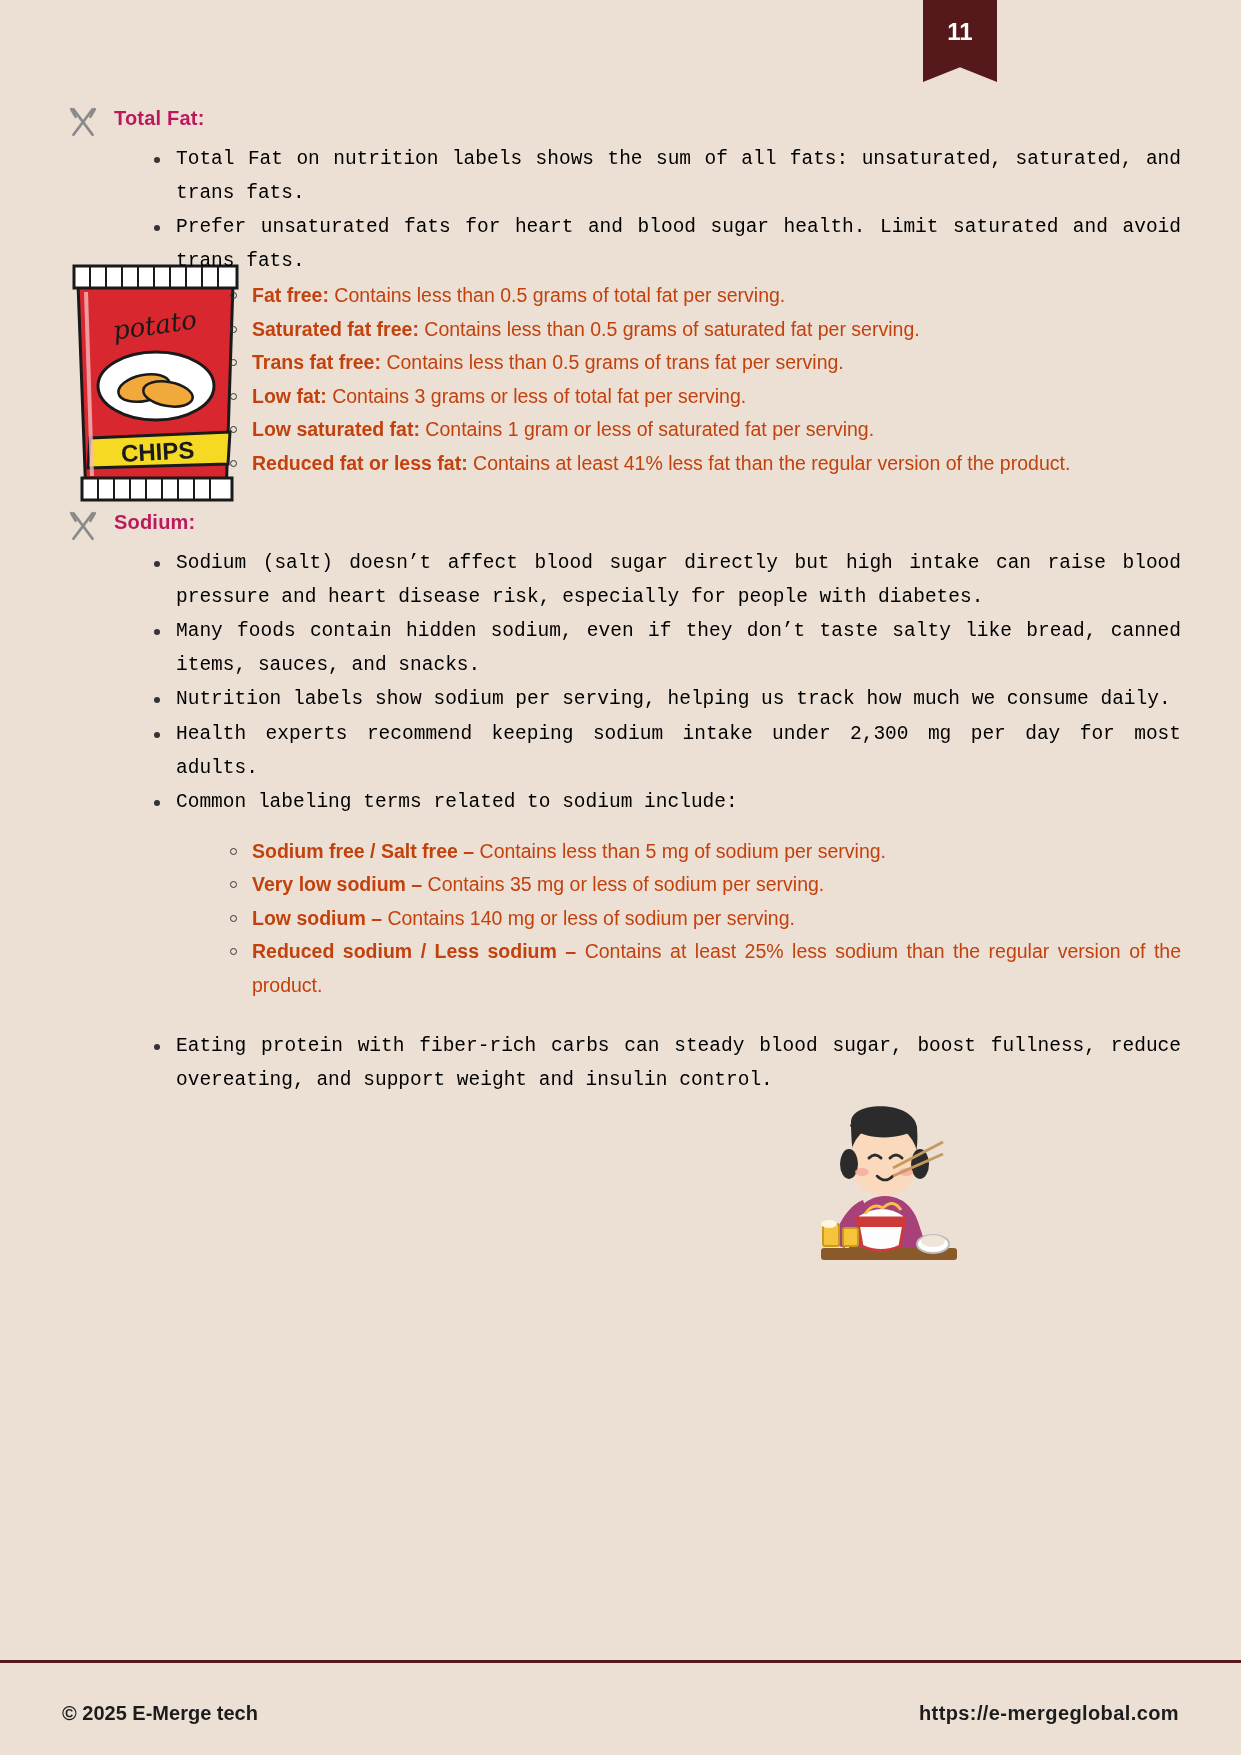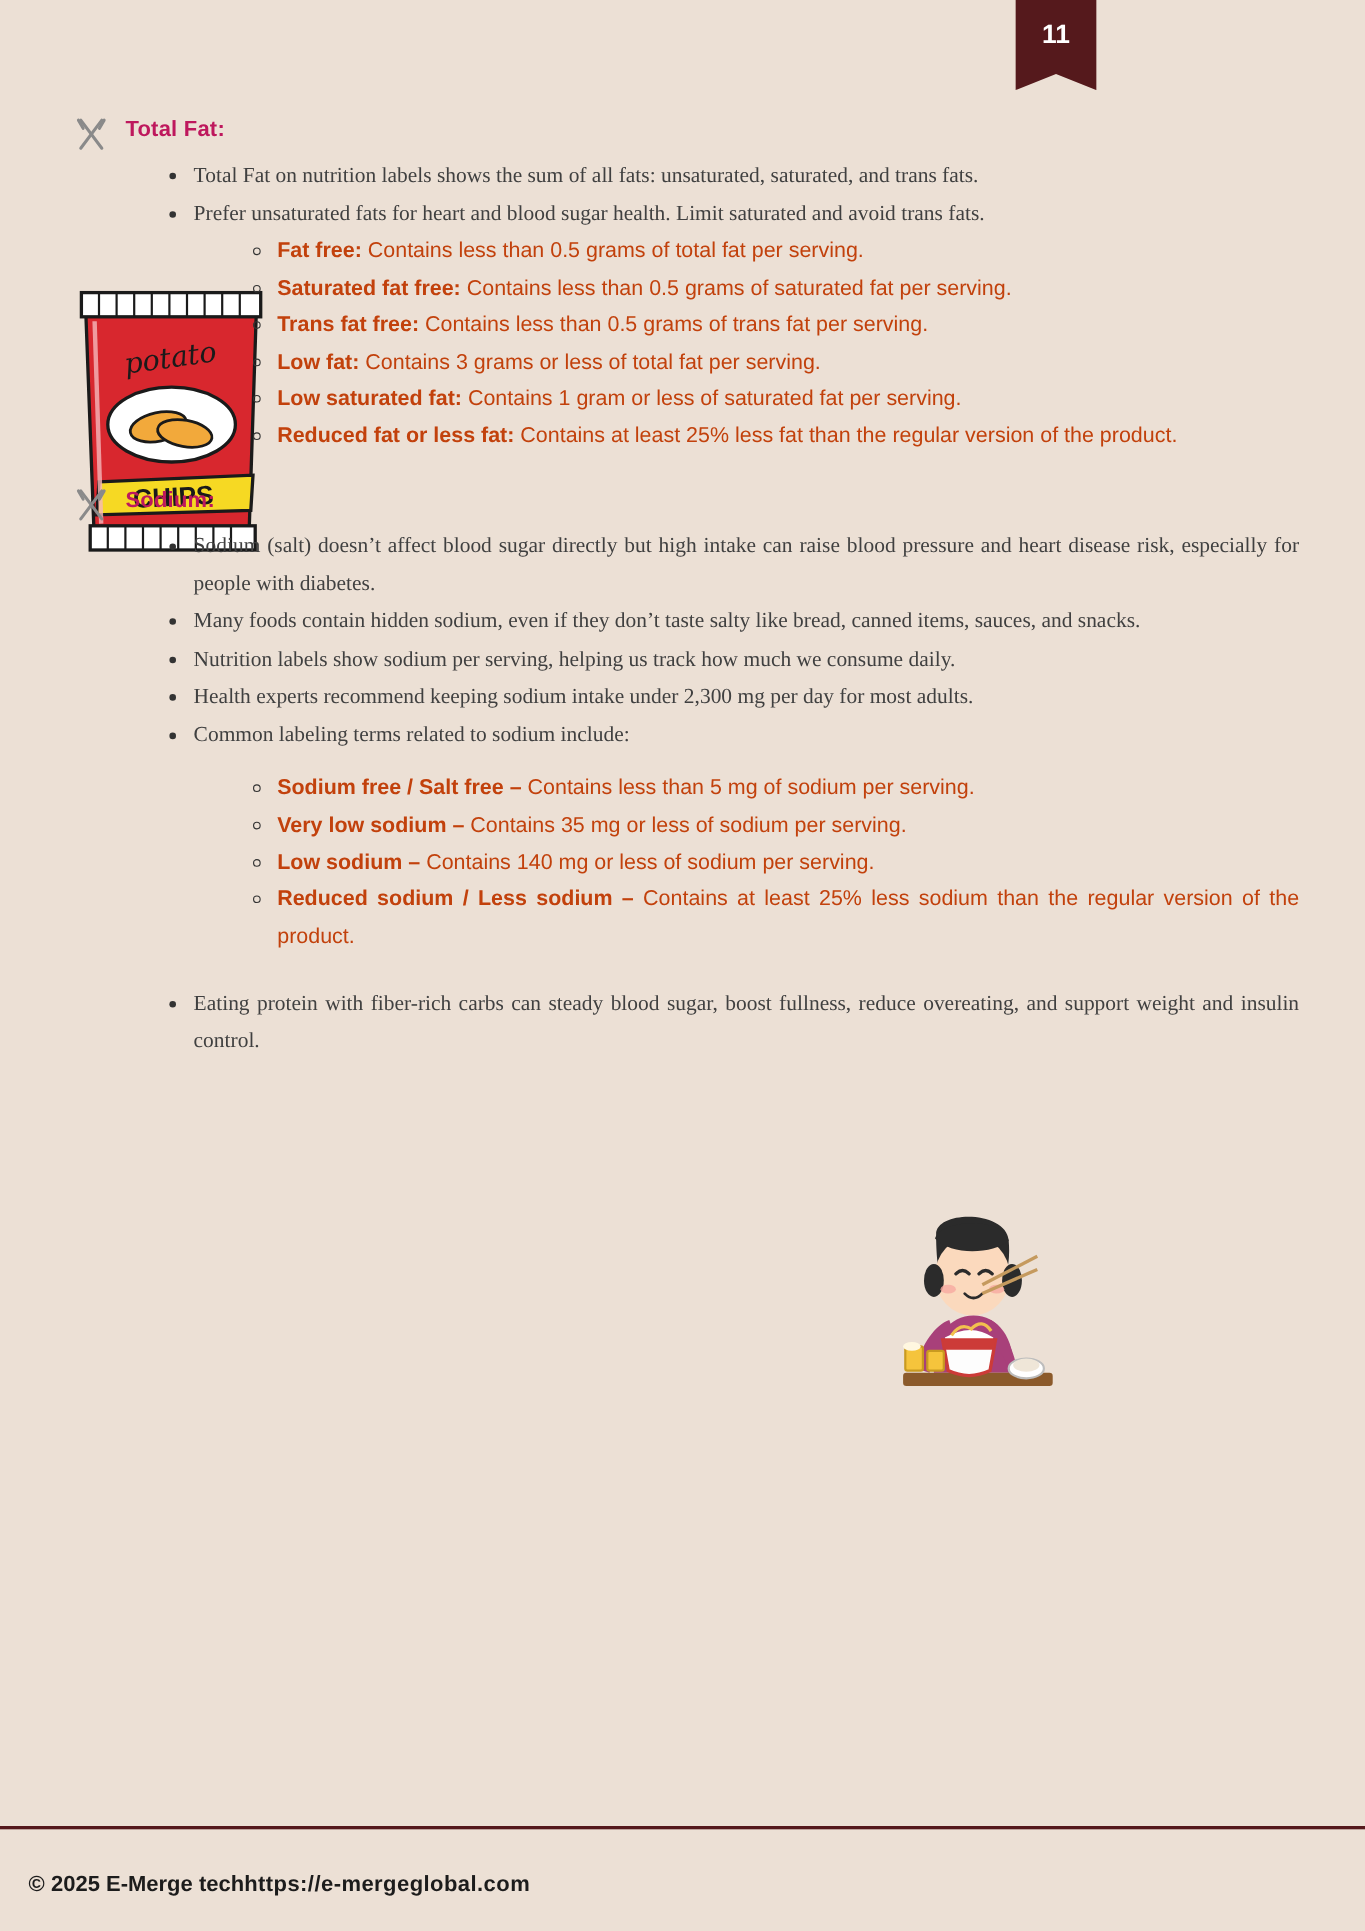--- a/index.html
+++ b/index.html
@@ -79,22 +79,22 @@
     margin: 0;
     padding: 0 0 0 92px;
   }
   ul.lvl1 > li {
     position: relative;
     font-size: 19.5px;
     line-height: 1.72;
     text-align: justify;
     padding-left: 26px;
     margin-bottom: 1px;
-    color: #404040;
-    font-family: Liberation Serif, serif;
+    color: #000000;
+    font-family: Liberation Mono, monospace;
   }
   ul.lvl1 > li::before {
     content: "";
     position: absolute;
     left: 4px;
     top: 14px;
     width: 6px;
     height: 6px;
     border-radius: 50%;
     background: #333;
@@ -141,23 +141,24 @@
     bottom: 92px;
     width: 1241px;
     height: 3px;
     background: #55191c;
   }
   .footer {
     position: absolute;
     left: 0;
     bottom: 30px;
     width: 1241px;
-    padding: 0 26px;
+    padding: 0 62px;
     box-sizing: border-box;
     display: flex;
+    justify-content: space-between;
     align-items: center;
     font-size: 20px;
     font-weight: bold;
     color: #1c1c1c;
     font-family: "Liberation Sans", sans-serif;
   }
   .footer-link { letter-spacing: .4px; }
 
   
   .chips-img {
@@ -267,21 +268,21 @@
       <ul class="lvl1">
         <li>Total Fat on nutrition labels shows the sum of all fats: unsaturated, saturated, and trans fats.</li>
         <li>Prefer unsaturated fats for heart and blood sugar health. Limit saturated and avoid trans fats.</li>
       </ul>
       <ul class="lvl2">
         <li><span class="b">Fat free:</span><span> Contains less than 0.5 grams of total fat per serving.</span></li>
         <li><span class="b">Saturated fat free:</span><span> Contains less than 0.5 grams of saturated fat per serving.</span></li>
         <li><span class="b">Trans fat free:</span><span> Contains less than 0.5 grams of trans fat per serving.</span></li>
         <li><span class="b">Low fat:</span><span> Contains 3 grams or less of total fat per serving.</span></li>
         <li><span class="b">Low saturated fat:</span><span> Contains 1 gram or less of saturated fat per serving.</span></li>
-        <li><span class="b">Reduced fat or less fat:</span><span> Contains at least 25% less fat than the regular version of the product.</span></li>
+        <li><span class="b">Reduced fat or less fat:</span><span> Contains at least 41% less fat than the regular version of the product.</span></li>
       </ul>
     </div>
 
     <div class="gap-m"></div>
 
     <div class="section">
       <div class="sec-head">
         <svg class="utensil-icon" viewBox="0 0 32 32">
           <g stroke="#8a8a8a" stroke-width="2.6" fill="none" stroke-linecap="round">
             <line x1="7" y1="4" x2="25" y2="28"></line>

